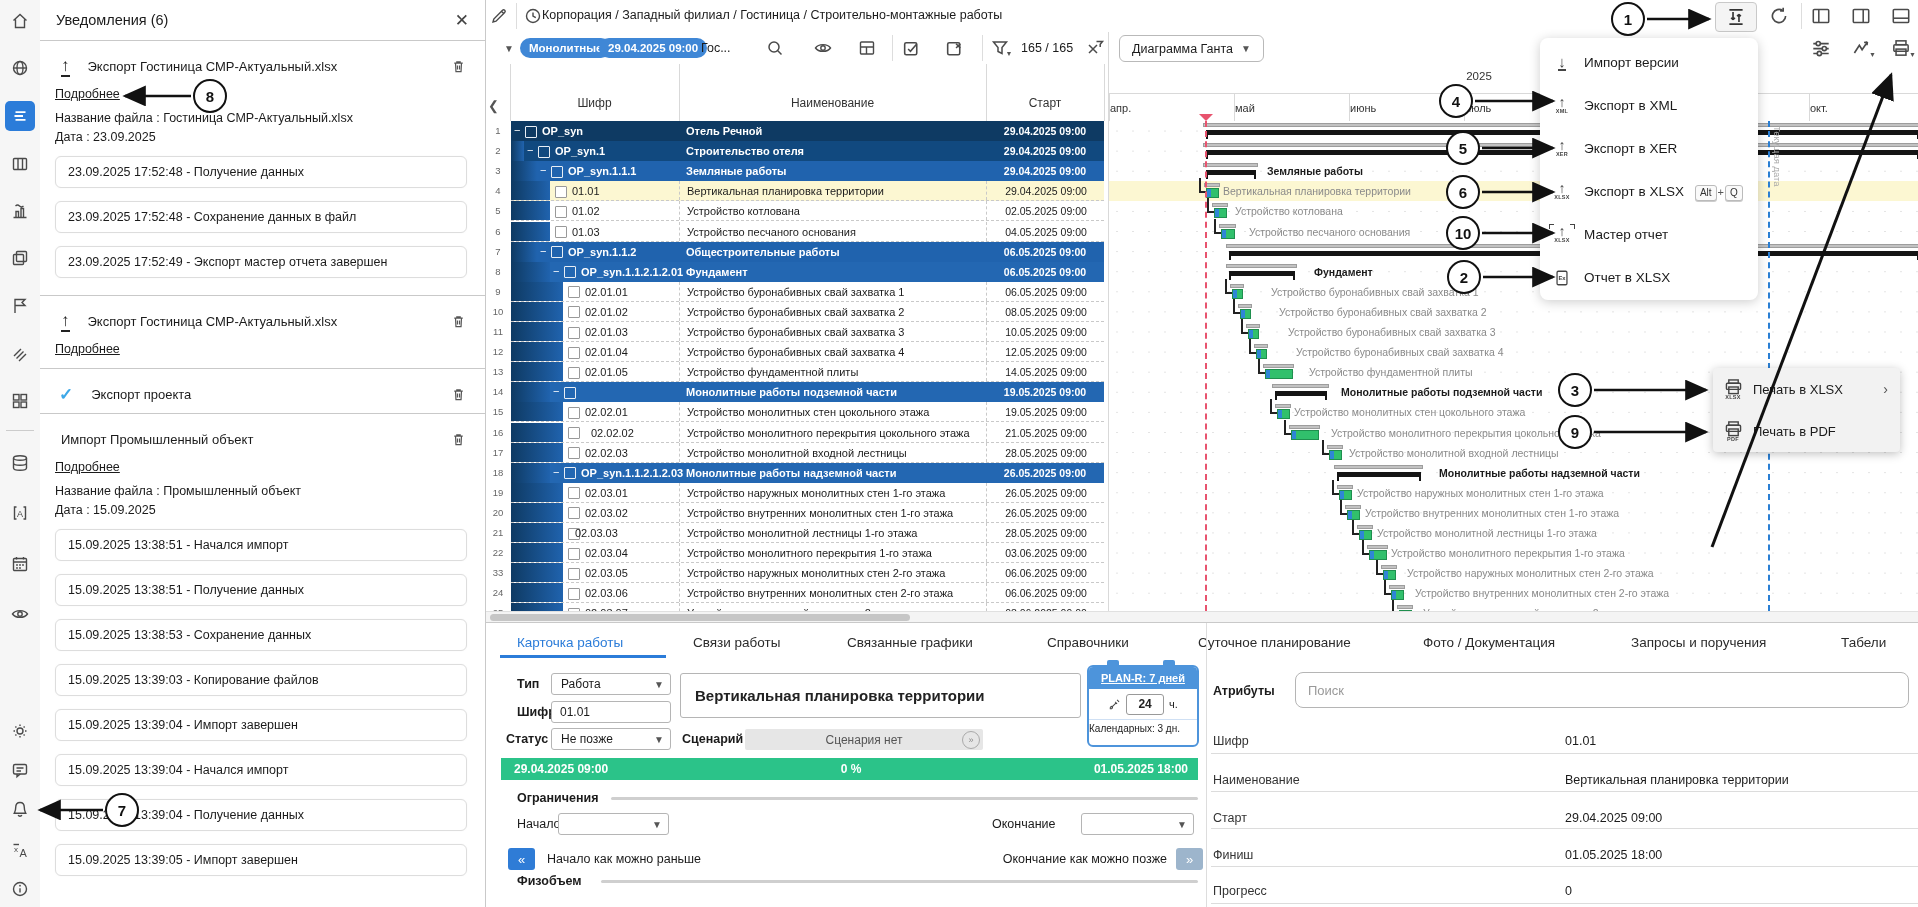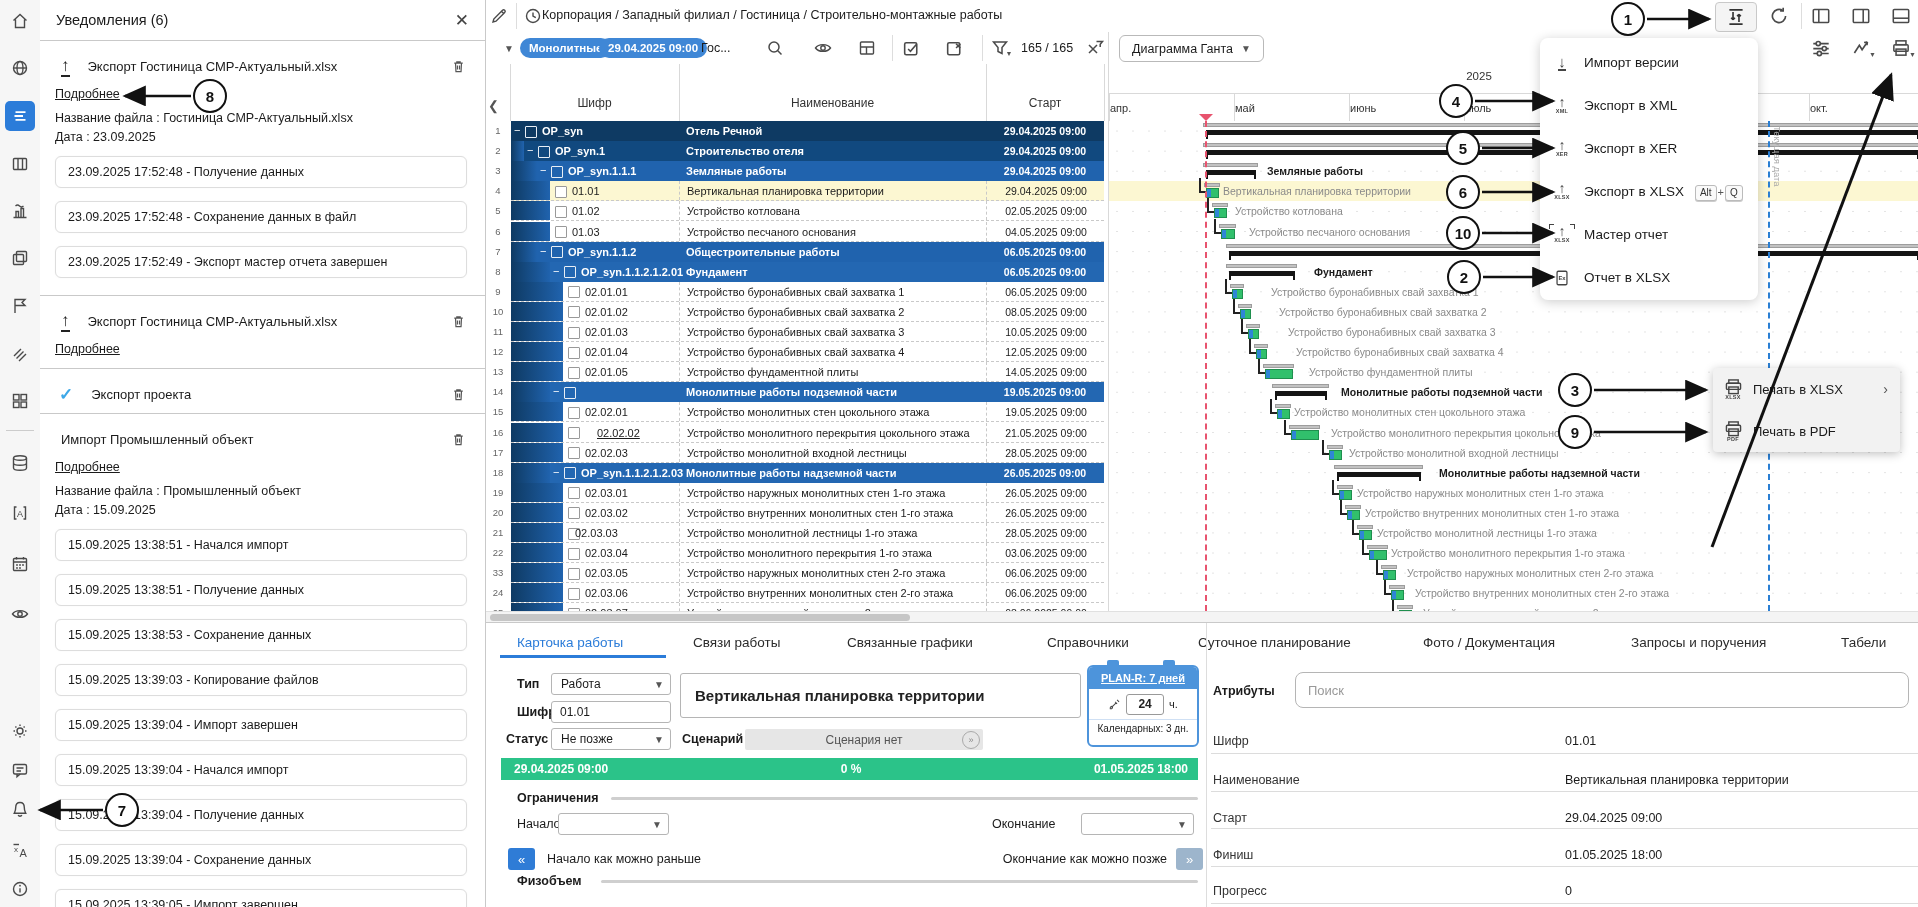--- a/index.html
+++ b/index.html
@@ -102,21 +102,21 @@
   #wname{position:absolute;left:194px;top:50px;width:401px;height:45px;border:1px solid #b5b5b5;border-radius:3px;display:flex;align-items:center;padding-left:14px;font-size:15px;font-weight:bold;box-sizing:border-box;}
   #scenario{position:absolute;left:259px;top:106px;width:238px;height:21px;background:#e6e6e6;border-radius:2px;display:flex;align-items:center;justify-content:center;font-size:12px;color:#555;}
   #scen-btn{position:absolute;right:3px;top:2px;width:16px;height:16px;border:1px solid #aaa;border-radius:50%;font-size:9px;color:#888;display:flex;align-items:center;justify-content:center;}
   #greenbar{position:absolute;left:15px;top:135px;width:697px;height:22px;background:#2bc389;color:#fff;font-size:12px;font-weight:bold;display:flex;align-items:center;}
   #planr{position:absolute;left:601px;top:42px;width:112px;height:82px;}
   #planr .ring{position:absolute;top:-5px;width:12px;height:10px;background:#4d94db;border-radius:2px;}
   #planr-box{position:absolute;left:0;top:0;width:112px;height:82px;border:2px solid #4d94db;border-radius:6px;overflow:hidden;box-sizing:border-box;background:#fff;}
   #planr-head{height:22px;background:#4d94db;color:#fff;font-size:11px;font-weight:bold;text-decoration:underline;display:flex;align-items:center;justify-content:center;}
   #planr-mid{height:30px;display:flex;align-items:center;justify-content:center;gap:5px;border-bottom:1px solid #cfe0f4;}
   #planr-hours{width:36px;height:19px;border:1px solid #999;border-radius:3px;text-align:center;font-size:12px;font-weight:bold;line-height:19px;}
-  #planr-foot{font-size:10px;text-align:center;padding-top:3px;color:#1b1b1b;}
+  #planr-foot{font-size:10px;text-align:left;padding-top:3px;color:#1b1b1b;}
   .secline{position:absolute;height:3px;background:#cfcfcf;border-radius:2px;}
   .navb{position:absolute;width:27px;height:22px;border-radius:3px;color:#fff;font-size:13px;display:flex;align-items:center;justify-content:center;}
   .hint{position:absolute;font-size:12.5px;color:#1b1b1b;}
   #bp-div{position:absolute;left:720px;top:0;height:285px;border-left:1px solid #ddd;}
   #attr-search{position:absolute;left:809px;top:49px;width:614px;height:36px;border:1px solid #b5b5b5;border-radius:8px;padding:0 12px;font-size:13px;box-sizing:border-box;font-family:"Liberation Sans",sans-serif;color:#222;}
   #attr-search::placeholder{color:#999;}
   .arow-lab{position:absolute;left:727px;font-size:12.5px;color:#333;}
   .arow-val{position:absolute;left:1079px;font-size:12.5px;color:#1b1b1b;}
   .arow-sep{position:absolute;left:725px;width:1185px;border-top:1px solid #dcdcdc;}
   
@@ -310,21 +310,20 @@
             </svg>
           </span>
         </div><a class="nmore">Подробнее</a><div class="nmeta">Название файла :  Промышленный объект</div><div class="nmeta">Дата :  15.09.2025</div><div class="nlogs">
           <div class="nlog">15.09.2025 13:38:51 - Начался импорт</div>
           <div class="nlog">15.09.2025 13:38:51 - Получение данных</div>
           <div class="nlog">15.09.2025 13:38:53 - Сохранение данных</div>
           <div class="nlog">15.09.2025 13:39:03 - Копирование файлов</div>
           <div class="nlog">15.09.2025 13:39:04 - Импорт завершен</div>
           <div class="nlog">15.09.2025 13:39:04 - Начался импорт</div>
           <div class="nlog">15.09.2025 13:39:04 - Получение данных</div>
-          <div class="nlog">15.09.2025 13:39:04 - Сохранение данных</div>
           <div class="nlog">15.09.2025 13:39:05 - Импорт завершен</div>
         </div></div>
     </div>
 </div>
 
 <div id="main-border" class="abs"></div>
 
 <div id="topbar" class="abs">
   <span class="tb-ic" style="left:0px">
       <svg width="20" height="20" viewBox="0 0 20 20" fill="none" stroke="#4a4a4a" stroke-width="1.4">
@@ -619,21 +618,21 @@
         <span class="tcode" style="left: 74px;">02.02.01</span>
         <div class="tname">Устройство монолитных стен цокольного этажа</div>
         <div class="tstart">19.05.2025 09:00</div>
       </div>
     </div>
     <div class="trow" style="top: 301.5px;">
       <div class="tnum">16</div>
       <div class="trowbody task">
         <div class="tindent" style="width: 52px;"></div>
         <span class="tcheck" style="left: 57px;"></span>
-        <span class="tcode" style="left: 86px; text-decoration: underline;">02.02.02</span>
+        <span class="tcode" style="left: 80px;">02.02.02</span>
         <div class="tname">Устройство монолитного перекрытия цокольного этажа</div>
         <div class="tstart">21.05.2025 09:00</div>
       </div>
     </div>
     <div class="trow" style="top: 321.6px;">
       <div class="tnum">17</div>
       <div class="trowbody task">
         <div class="tindent" style="width: 52px;"></div>
         <span class="tcheck" style="left: 57px;"></span>
         <span class="tcode" style="left: 74px;">02.02.03</span>

